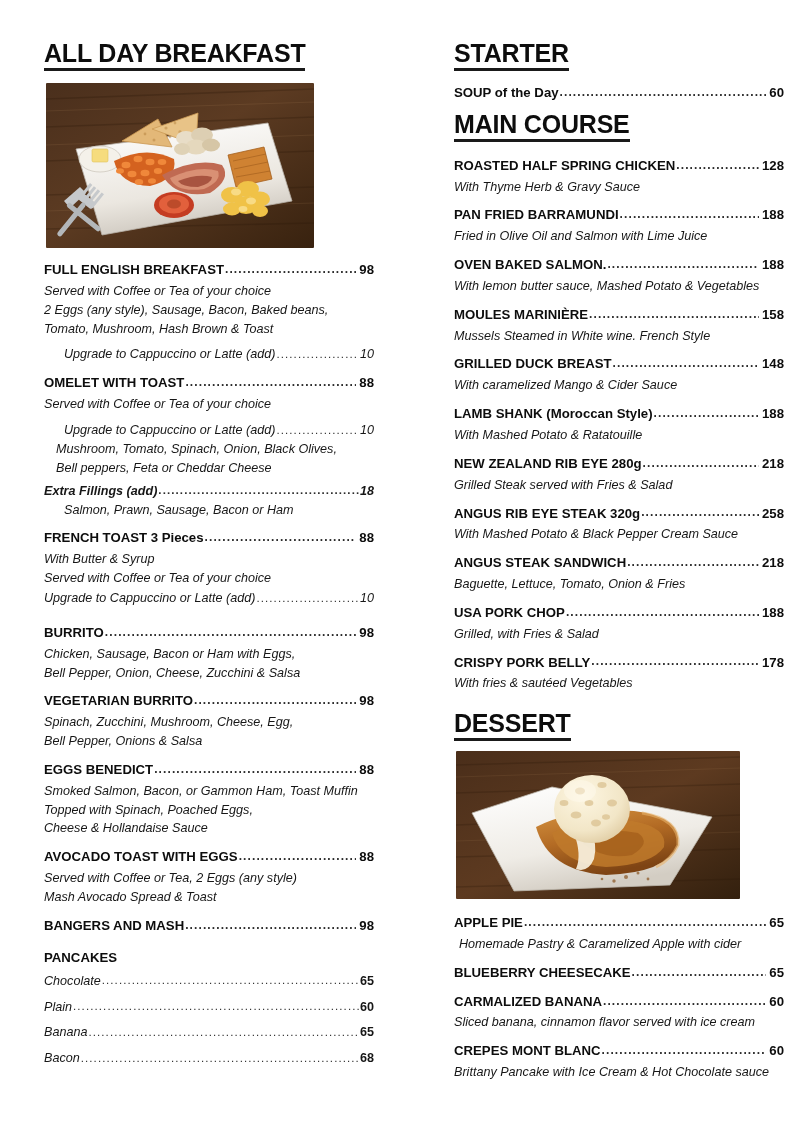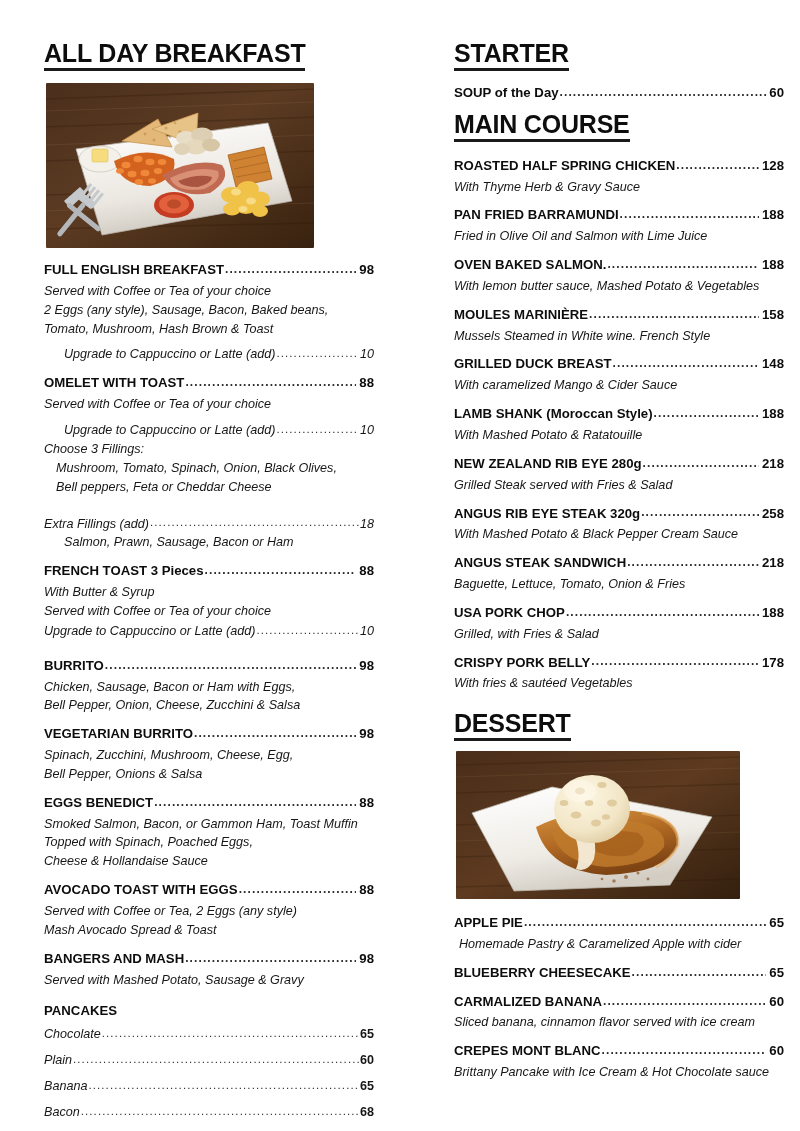--- a/index.html
+++ b/index.html
@@ -80,21 +80,21 @@
     transform: translateY(-1px);
   }
   .item .pr {
     white-space: nowrap;
     font-weight: bold;
     padding-left: 2px;
   }
   
   .subitem {
     display: flex;
-    align-items: center;
+    align-items: flex-end;
     width: 100%;
     font-size: 12.6px;
     font-style: italic;
     font-weight: normal;
     line-height: 1.5;
     margin-top: 7px;
     color: #171717;
   }
   .subitem .nm { white-space: nowrap; }
   .subitem .leader {
@@ -103,21 +103,21 @@
     white-space: nowrap;
     margin: 0 1px;
     letter-spacing: 1.1px;
     font-size: 11.5px;
     font-style: normal;
     color: #2a2a2a;
     transform: translateY(-1px);
   }
   .subitem .pr { white-space: nowrap; font-style: italic; }
   .subitem.indent { padding-left: 20px; }
-  .subitem.gap { margin-top: 18px; }
+  .subitem.gap { margin-top: 4px; font-weight: bold; }
 
   
   .desc {
     font-size: 12.6px;
     font-style: italic;
     line-height: 1.42;
     color: #171717;
     margin-top: 1px;
   }
   .desc.indent { padding-left: 20px; }
@@ -271,21 +271,20 @@
       <span class="nm">OMELET WITH TOAST</span>
       <span class="leader">..............................................................</span>
       <span class="pr">88</span>
     </div>
     <div class="desc first">Served with Coffee or Tea of your choice</div>
     <div class="subitem indent">
       <span class="nm">Upgrade to Cappuccino or Latte (add)</span>
       <span class="leader">..........................................</span>
       <span class="pr">10</span>
     </div>
-    <div class="desc">Choose 3 Fillings:</div>
     <div class="desc indent2">Mushroom, Tomato, Spinach, Onion, Black Olives,</div>
     <div class="desc indent2">Bell peppers, Feta or Cheddar Cheese</div>
     <div class="subitem gap">
       <span class="nm">Extra Fillings (add)</span>
       <span class="leader">..........................................................................</span>
       <span class="pr">18</span>
     </div>
     <div class="desc indent">Salmon, Prawn, Sausage, Bacon or Ham</div>
 
     
@@ -338,21 +337,20 @@
     </div>
     <div class="desc first">Served with Coffee or Tea, 2 Eggs (any style)</div>
     <div class="desc">Mash Avocado Spread &amp; Toast</div>
 
     
     <div class="item">
       <span class="nm">BANGERS AND MASH</span>
       <span class="leader">..............................................................</span>
       <span class="pr">98</span>
     </div>
-    <div class="desc first">Served with Mashed Potato, Sausage &amp; Gravy</div>
 
     
     <div class="subhead">PANCAKES</div>
 
     <div class="subitem">
       <span class="nm">Chocolate</span>
       <span class="leader">............................................................................................</span>
       <span class="pr" style="font-style:normal;font-weight:bold">65</span>
     </div>
     <div class="subitem">

